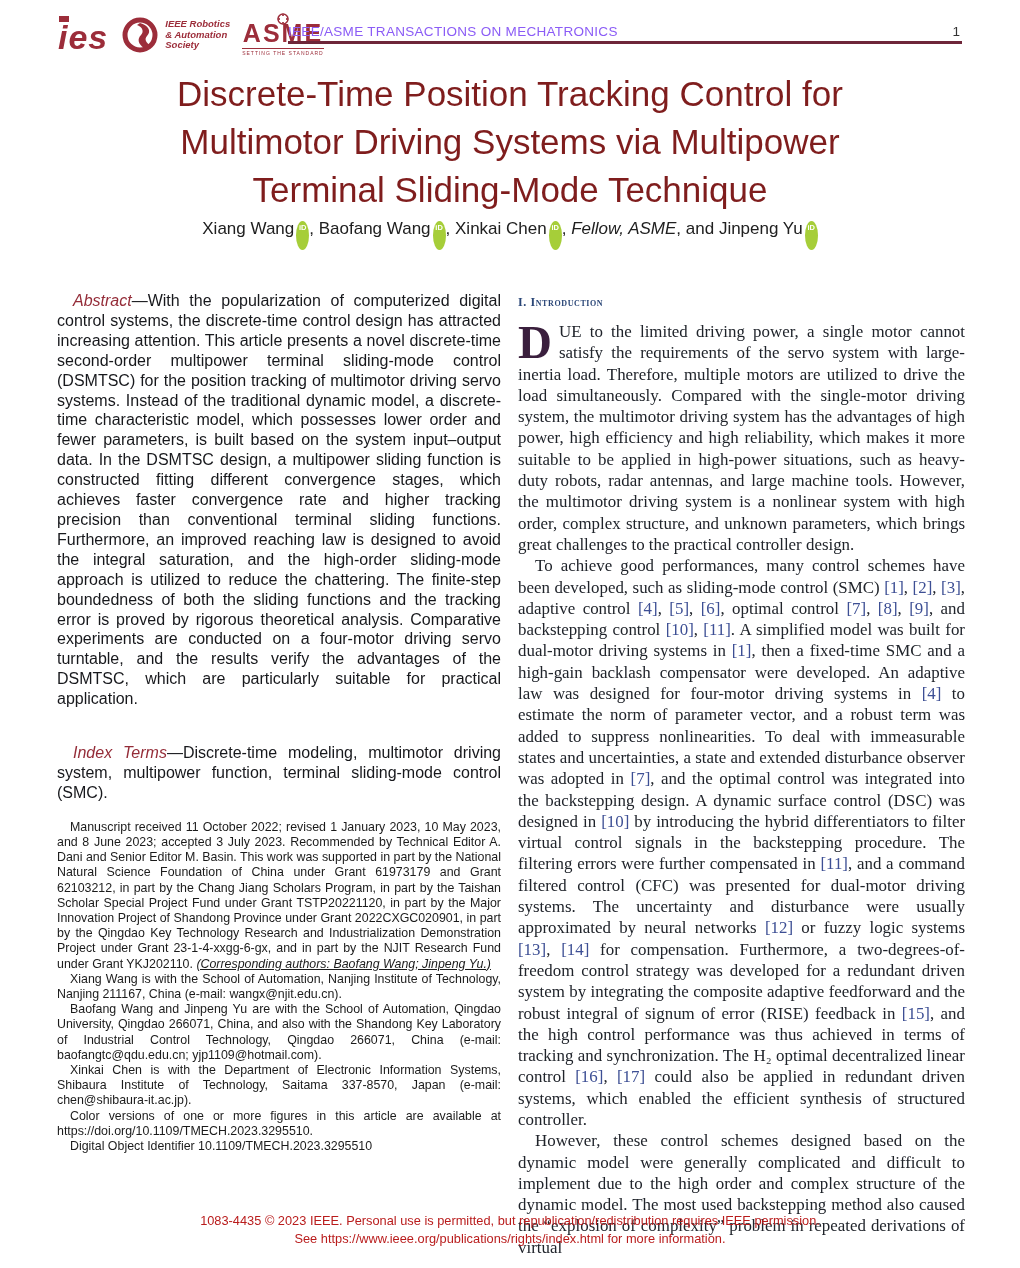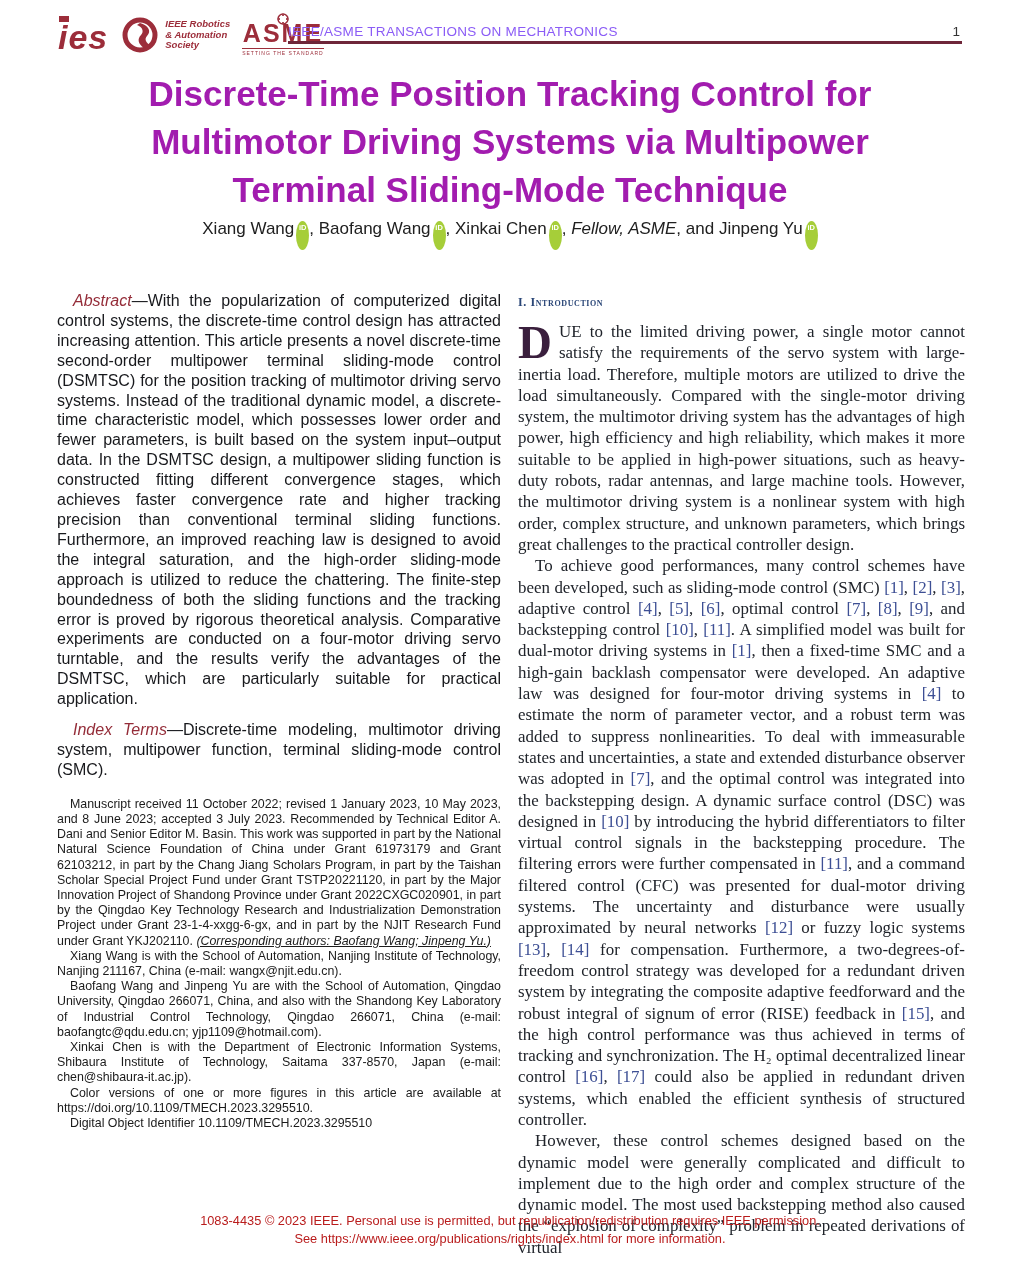--- a/index.html
+++ b/index.html
@@ -19,39 +19,39 @@
   .ras-text { font-size:9.5px; font-style:italic; font-weight:bold; color:#9c2d3a; line-height:1.15; }
   .asme-logo { text-align:center; color:#9c2d3a; padding-top:6px; }
   .asme-word { font-size:25px; font-weight:bold; letter-spacing:2px; line-height:1; position:relative; }
   .asme-gear { position:absolute; left:50%; top:-9px; transform:translateX(-50%); width:16px; height:14px; }
   .asme-tagline { font-size:5px; letter-spacing:1px; border-top:1px solid #9c2d3a; margin-top:2px; padding-top:1px; color:#9c2d3a; }
   .jr-name { position:absolute; left:288px; top:24px; font-size:13.5px; color:#8b5cf6; letter-spacing:0.3px; }
   .jr-page { position:absolute; right:60px; top:24px; font-size:13.5px; color:#333; }
   .jr-rule { position:absolute; left:288px; right:58px; top:41px; height:3px; background:#6e2639; }
 
   
-  .title { position:absolute; top:70px; left:50px; right:50px; text-align:center; color:#a21caf; font-size:35px; line-height:48px; font-weight:700; }
+  .title { position:absolute; top:70px; left:50px; right:50px; text-align:center; color:#7f1d1d; font-size:35px; line-height:48px; font-weight:400; }
   .authors { position:absolute; top:219px; left:0; right:0; text-align:center; font-size:17px; color:#202020; }
   .authors i { font-style:italic; }
   .orcid {
     display:inline-block; width:13px; height:29px; background:#a6ce39; color:#fff;
     border-radius:50%; font-size:7.5px; font-weight:bold; line-height:13px; text-align:center;
     vertical-align:4px; margin-left:2px; cursor:pointer;
   }
 
   
   .columns { position:absolute; top:291px; left:57px; display:flex; gap:17px; }
   .col-left { width:444px; }
   .col-right { width:447px; }
 
   .abstract, .index-terms {
     margin:0; font-weight:normal; font-size:16px; line-height:19.9px;
     text-align:justify; color:#17181c; text-indent:16px;
   }
-  .index-terms { margin-top:11px; }
+  .index-terms { margin-top:34px; }
   .lead { color:#942c38; font-style:italic; }
 
   .footnotes { margin-top:17px; font-size:12.4px; line-height:15.2px; color:#1b1b1b; text-align:justify; }
   .footnotes p { margin:0; text-indent:13px; }
   .footnotes i { font-style:italic;text-decoration:underline; }
 
   .intro-heading {
     font-variant:small-caps; color:#2a4677; font-size:12px; font-weight:700;
     margin:4px 0 11px; font-family:"Liberation Serif", serif; letter-spacing:0.6px;
   }

